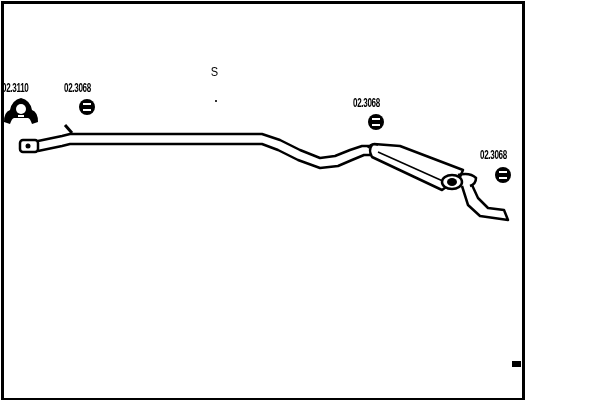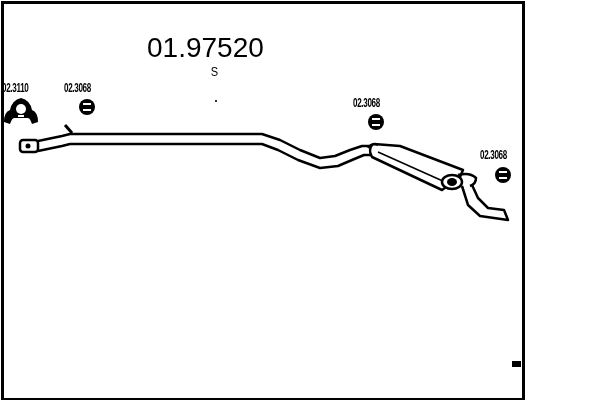--- a/index.html
+++ b/index.html
@@ -81,21 +81,20 @@
       height: 6px;
       background: #000;
     }
   </style>
 </head>
 <body>
 
 <div class="canvas">
   <div class="frame"></div>
 
-  <div class="part-number">01.97520</div>
   <div class="part-suffix">S</div>
   <div class="dot"></div>
 
   <div class="ref-label" style="left:2px; top:81px;">02.3110</div>
   <div class="ref-label" style="left:64px; top:81px;">02.3068</div>
   <div class="ref-label" style="left:353px; top:96px;">02.3068</div>
   <div class="ref-label" style="left:480px; top:148px;">02.3068</div>
 
   <svg class="drawing" width="600" height="400" viewBox="0 0 600 400">
 

